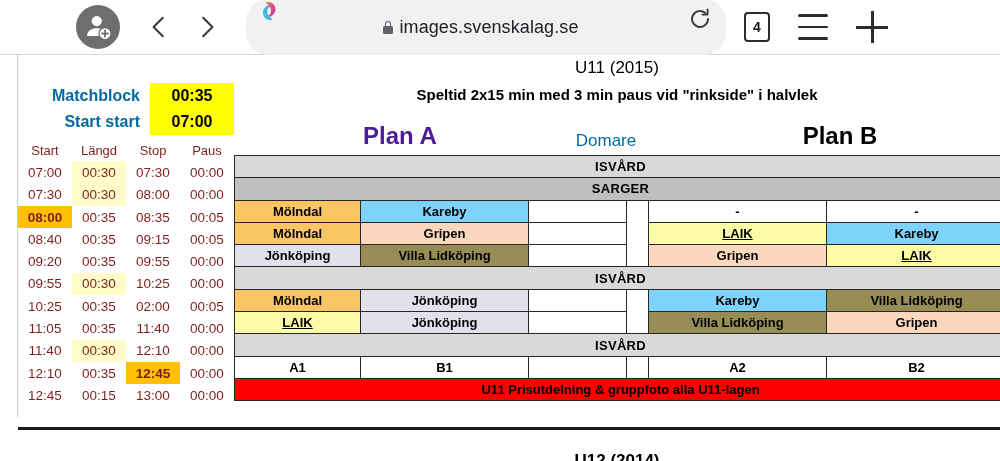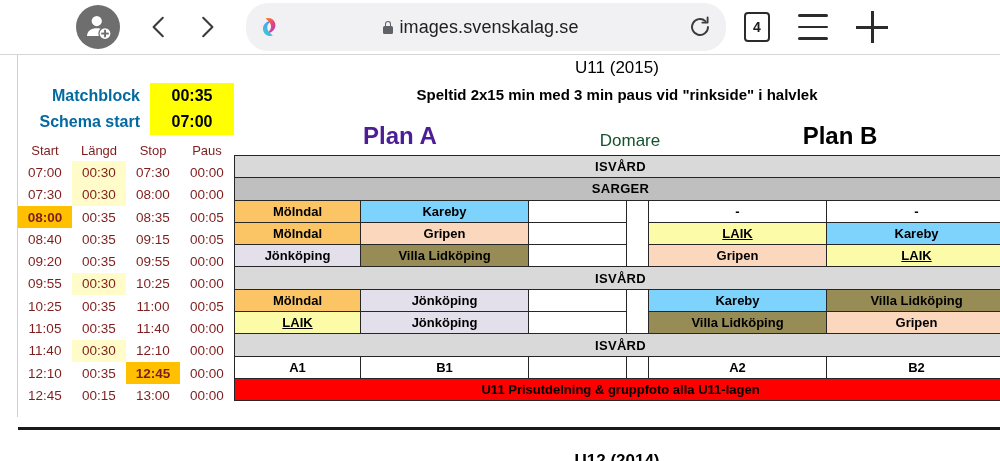--- a/index.html
+++ b/index.html
@@ -16,22 +16,22 @@
     position:absolute; left:0; top:0; width:1000px; height:55px;
     background:#ffffff; display:flex; align-items:center;
     border-bottom:1px solid #d6d6d6;
   }
   .tb-btn{ display:flex; align-items:center; justify-content:center; cursor:default; }
   #profile-button{ margin-left:76px; width:44px; height:44px; border-radius:50%;
     background:#6e6e6e; display:flex; align-items:center; justify-content:center; }
   #nav-back{ margin-left:24px; width:30px; height:30px; color:#3a3a3a; }
   #nav-forward{ margin-left:18px; width:30px; height:30px; color:#3a3a3a; }
   #url-bar{
-    margin-left:24px; width:480px; height:48px; border-radius:22px;
-    background:#f1f1f3; display:flex; align-items:center; position:relative;
+    margin-left:24px; width:480px; height:56px; border-radius:22px;
+    background:#f1f1f3; display:flex; position:relative;
   }
   #copilot-icon{ margin-left:12px; width:24px; height:24px; flex:0 0 auto;}
   #url-center{ flex:1; display:flex; align-items:center; justify-content:center; gap:6px; }
   #lock-icon{ width:10px; height:13px; position:relative; display:inline-block; }
   #lock-icon .body{ position:absolute; bottom:0; left:0; width:10px; height:8px; background:#5f6368; border-radius:1.5px;}
   #lock-icon .shackle{ position:absolute; top:0; left:2px; width:6px; height:6px;
      border:1.6px solid #5f6368; border-bottom:none; border-radius:3px 3px 0 0;}
   #url-text{ font-size:18px; color:#202124; letter-spacing:.1px; }
   #reload-button{ width:40px; height:40px; margin-right:6px; color:#3a3a3a; }
   #tab-count-button{ margin-left:18px; width:26px; height:30px; border:2px solid #2b2b2b;
@@ -66,22 +66,22 @@
      font-size:13.5px; color:#7f1d1d; font-weight:normal; padding:0;}
   #time-table th{ font-size:13px; }
   #time-table td.hl{ background:#FFFCC9; }
   #time-table td.hl-strong{ background:#FFC000; font-weight:bold; }
   #grid-title{ position:absolute; left:234px; top:3px; width:766px; text-align:center;
      font-size:17px; font-weight:normal; color:#000; }
   #grid-subtitle{ position:absolute; left:234px; top:31px; width:766px; text-align:center;
      font-size:15px; font-weight:bold; color:#000; }
   #plan-a-label{ position:absolute; left:300px; top:67px; width:200px; text-align:center;
      font-size:24px; font-weight:bold; color:#4c1d95; }
-  #domare-label{ position:absolute; left:560px; top:76px; width:140px; text-align:center;
-     font-size:17px; color:#14532d; }
+  #domare-label{ position:absolute; left:536px; top:76px; width:140px; text-align:center;
+     font-size:17px; color:#0369a1; }
   #plan-b-label{ position:absolute; left:740px; top:67px; width:200px; text-align:center;
      font-size:24px; font-weight:bold; color:#000; }
 
   #grid{ position:absolute; left:234px; top:100px; width:772px;
      border-collapse:collapse; table-layout:fixed; }
   #grid td{
      height:22.3px; padding:0; text-align:center; vertical-align:middle;
      font-size:13px; font-weight:bold; color:#000;
      border:1.3px solid #262626; white-space:nowrap; overflow:hidden;
   }
@@ -183,21 +183,21 @@
 <div id="page">
 
   <div id="left-edge-rule"></div>
 
   <div id="summary">
     <div class="sum-row">
       <span class="sum-label">Matchblock</span>
       <span class="sum-val">00:35</span>
     </div>
     <div class="sum-row">
-      <span class="sum-label">Schema start</span>
+      <span class="sum-label">Start start</span>
       <span class="sum-val">07:00</span>
     </div>
   </div>
 
   <table id="time-table">
     <thead>
         <tr id="time-head">
           <th>Start</th>
           <th>Längd</th>
           <th>Stop</th>
@@ -237,21 +237,21 @@
         </tr>
         <tr>
           <td>09:55</td>
           <td class="hl">00:30</td>
           <td>10:25</td>
           <td>00:00</td>
         </tr>
         <tr>
           <td>10:25</td>
           <td>00:35</td>
-          <td>11:00</td>
+          <td>02:00</td>
           <td>00:05</td>
         </tr>
         <tr>
           <td>11:05</td>
           <td>00:35</td>
           <td>11:40</td>
           <td>00:00</td>
         </tr>
         <tr>
           <td>11:40</td>

